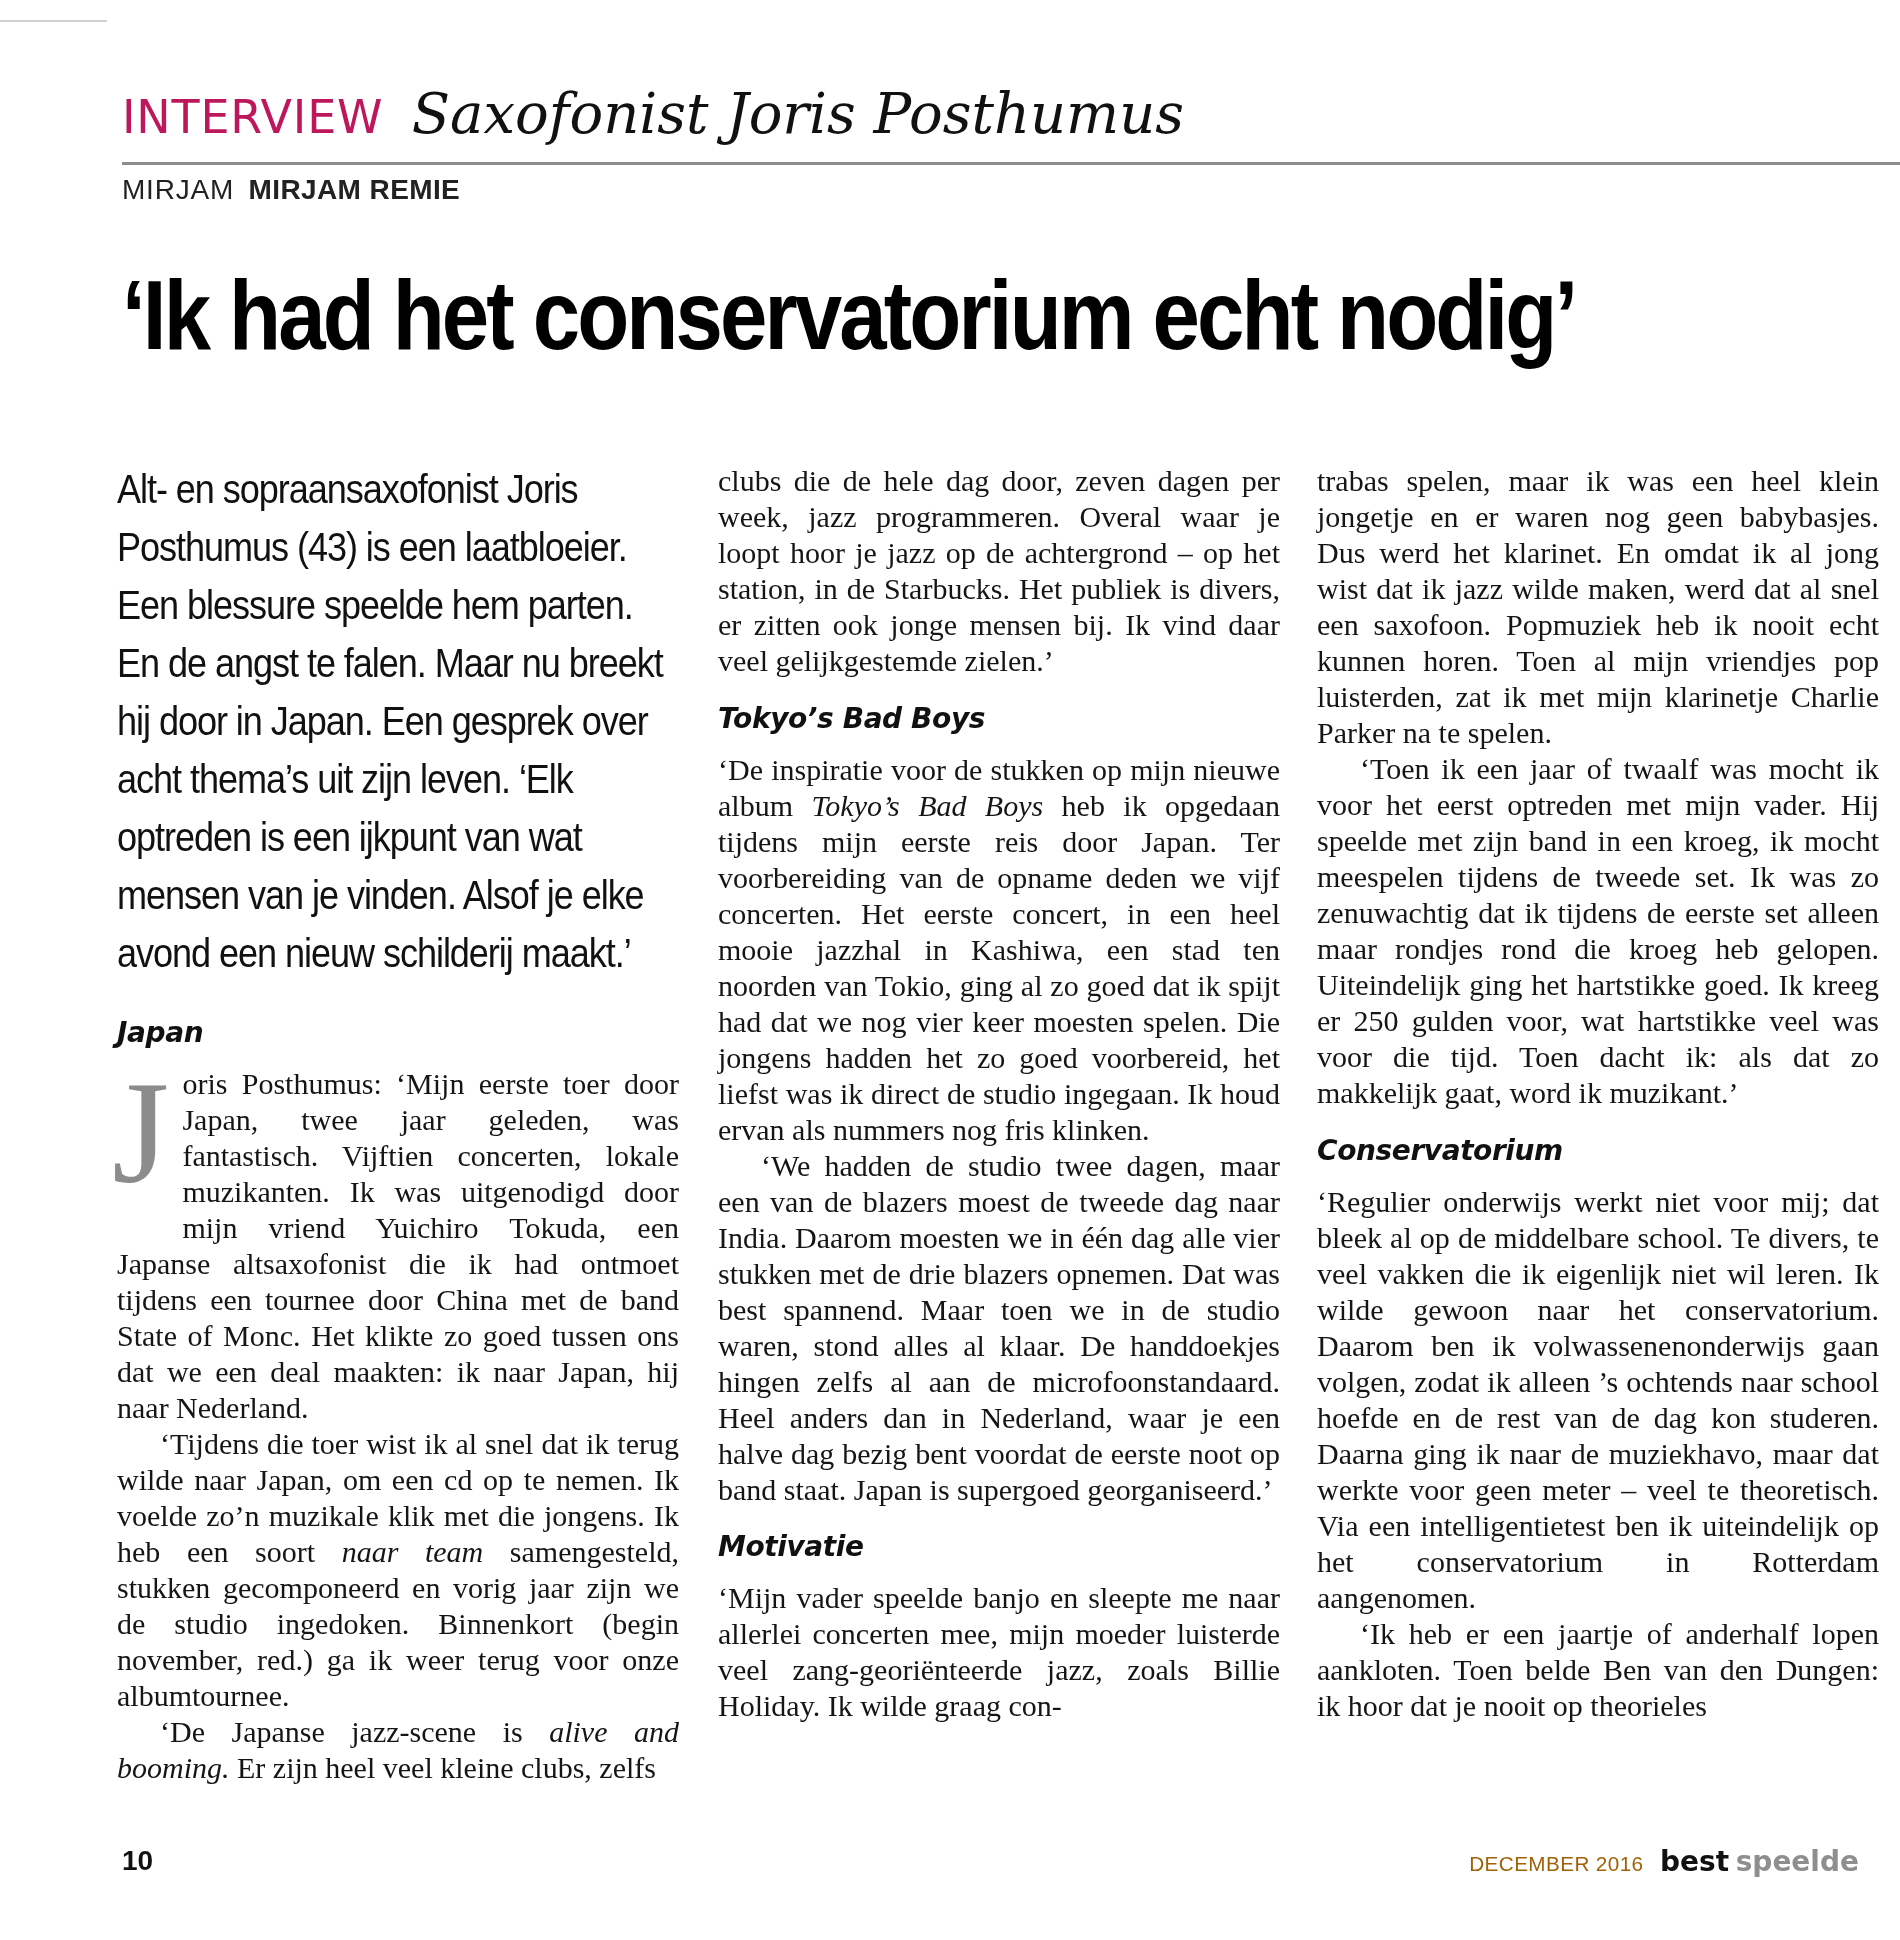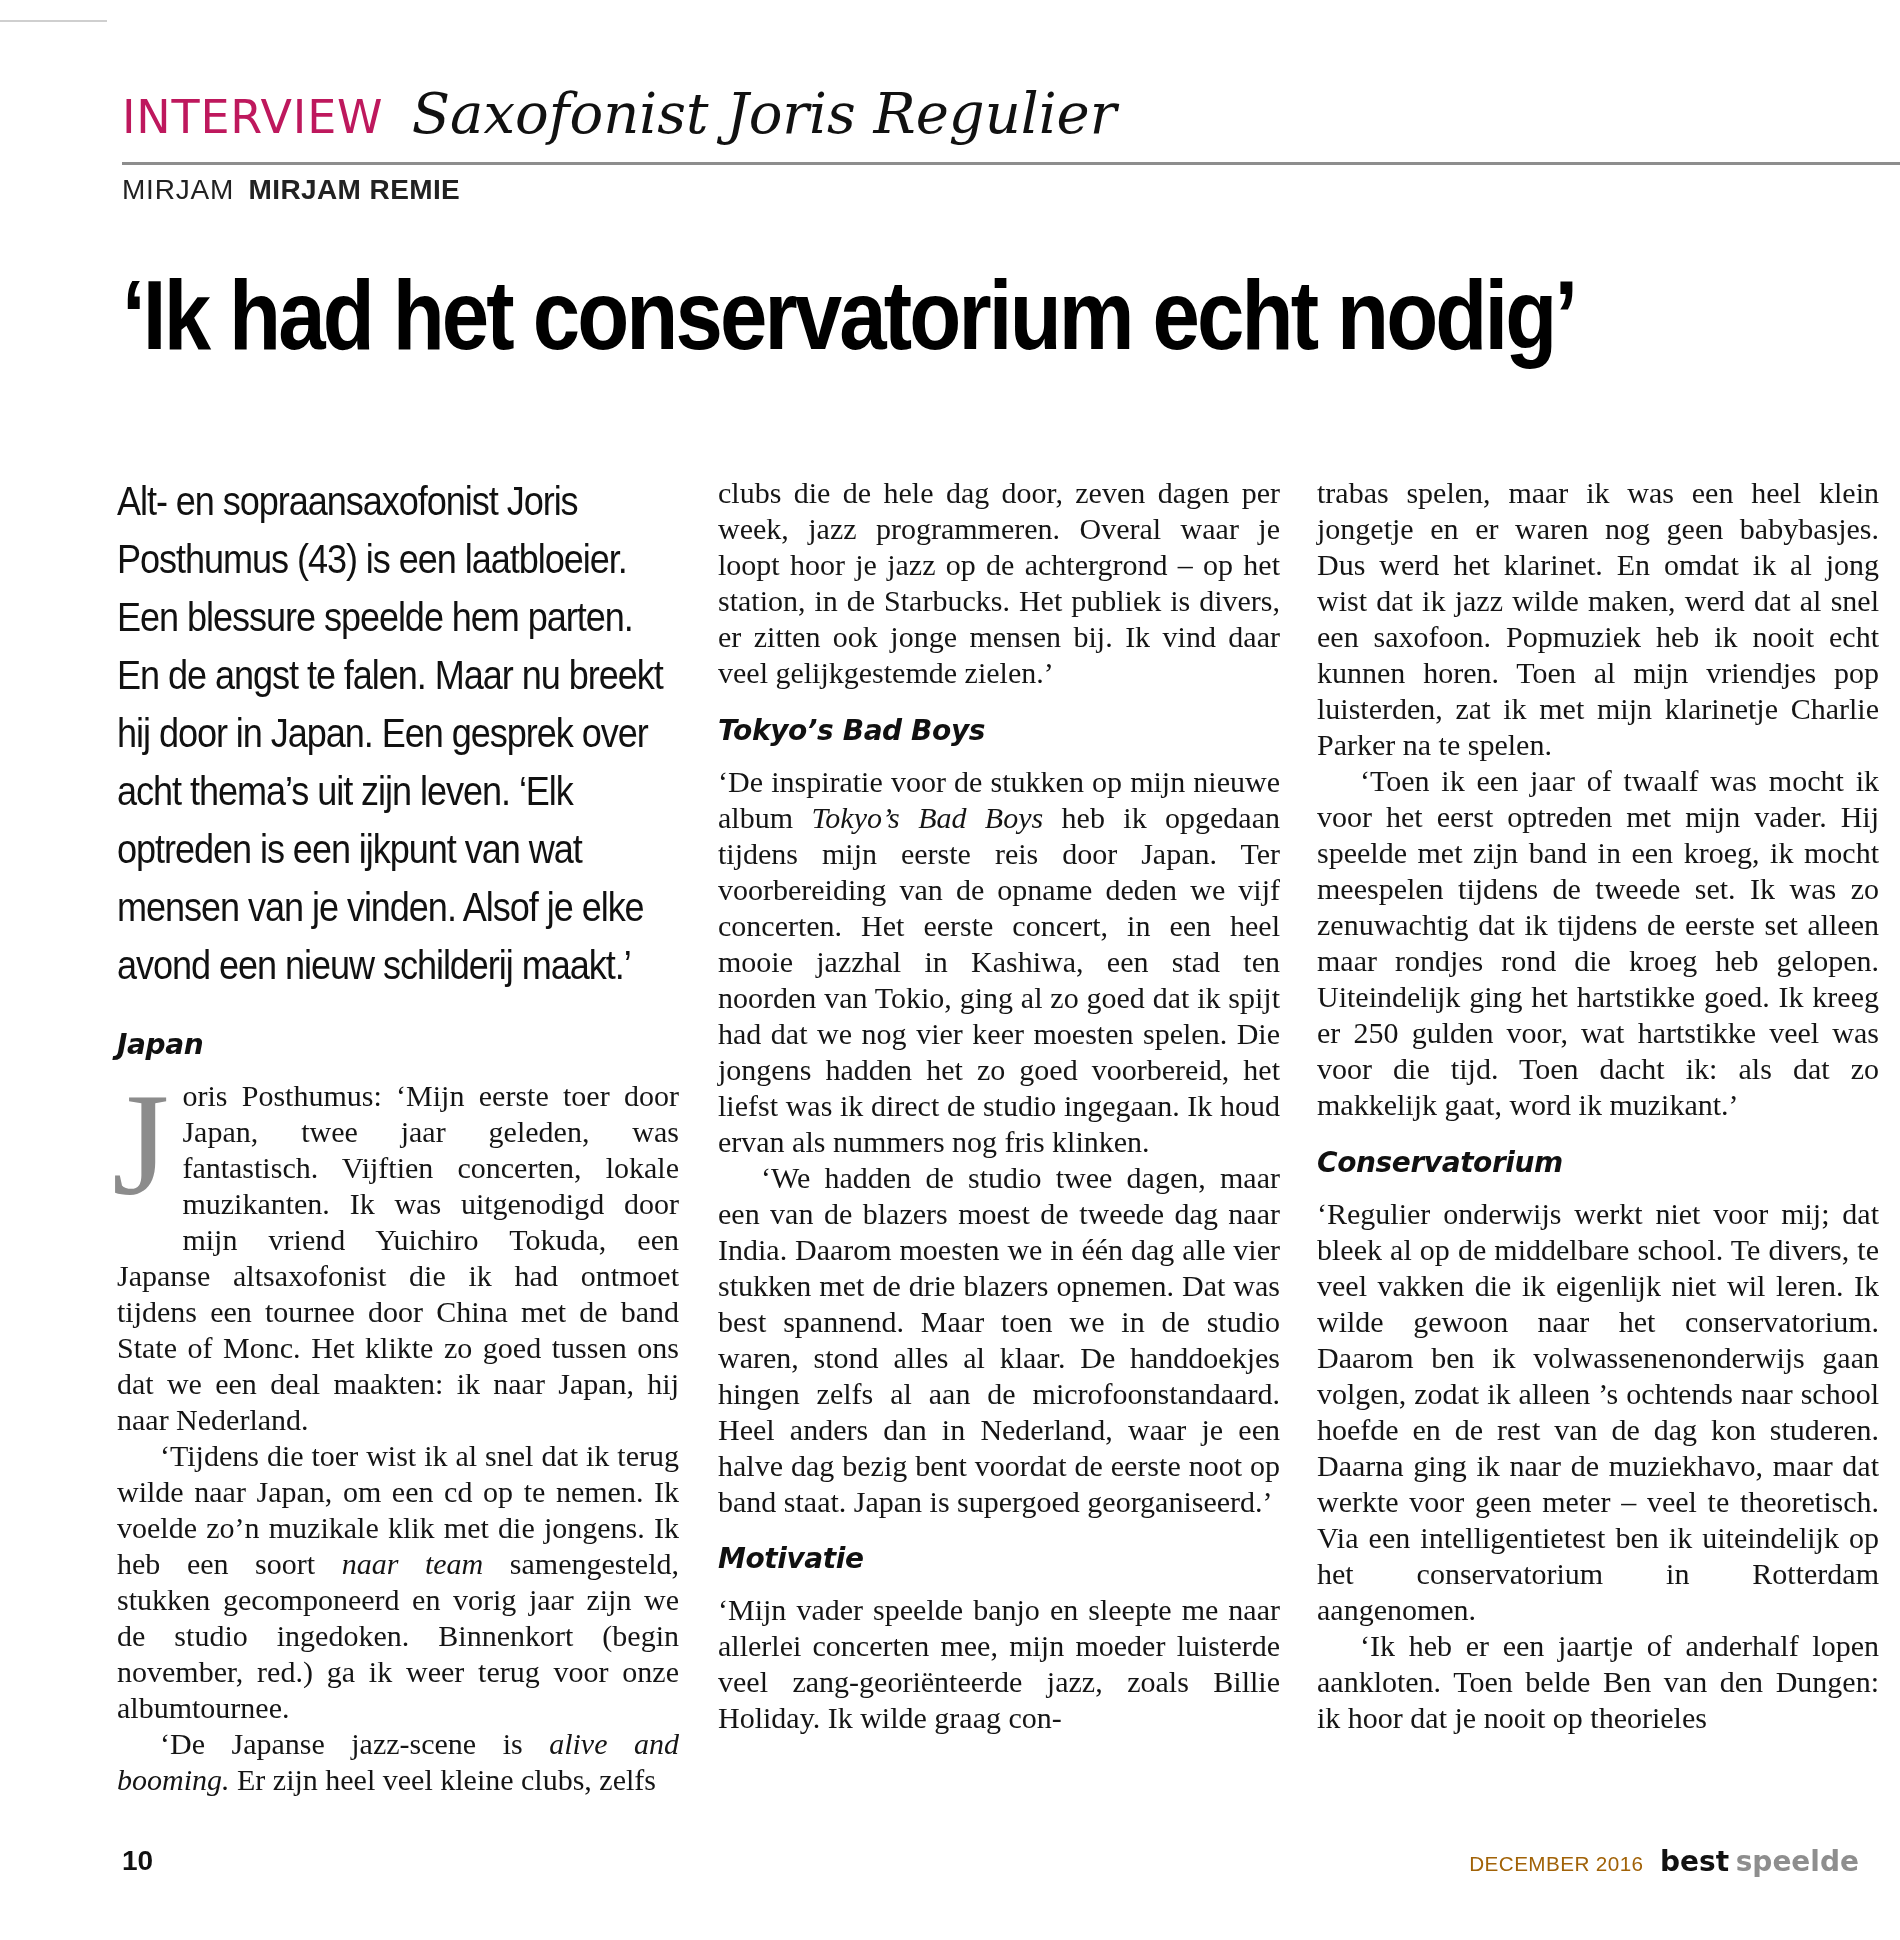--- a/index.html
+++ b/index.html
@@ -6,21 +6,21 @@
   body { width: 1900px; height: 1941px; position: relative; overflow: hidden; color: #111; }
   .corner-mark { position: absolute; left: 0; top: 20px; width: 107px; height: 1.7px; background: #cfcfcf; }
   .header { position: absolute; left: 122px; top: 81px; height: 66px; white-space: nowrap; }
   .kicker { font-family: "DejaVu Sans", sans-serif; font-weight: normal; font-size: 46px; color: #be185d; letter-spacing: 0.8px; vertical-align: baseline; }
   .kicker-title { font-family: "DejaVu Serif", serif; font-style: italic; font-size: 56px; color: #111; margin-left: 25px; vertical-align: baseline; }
   .rule { position: absolute; left: 122px; right: 0; top: 162px; height: 2.5px; background: #8d8d8d; }
   .byline { position: absolute; left: 122px; top: 174px; font-family: "Liberation Sans", sans-serif; font-size: 28px; color: #222; }
   .byline .label { font-weight: normal; letter-spacing: 0.8px; }
   .byline .author { font-weight: bold; margin-left: 6.6px; letter-spacing: 0.4px; }
   .headline { position: absolute; left: 122px; top: 258px; width: 1736px; font-family: "Liberation Sans", sans-serif; font-weight: bold; font-size: 99px; color: #000; letter-spacing: -3.3px; transform: scaleX(0.86); transform-origin: left top; white-space: nowrap; }
-  .col { position: absolute; top: 460px; width: 562px; font-family: "Liberation Serif", serif; font-size: 30px; line-height: 36px; text-align: justify; color: #151515; margin-top: 12px; }
+  .col { position: absolute; top: 460px; width: 562px; font-family: "Liberation Serif", serif; font-size: 30px; line-height: 36px; text-align: justify; color: #151515; }
   .col p { margin: 0; }
   .col p.indent { text-indent: 43px; }
   .col-1 { left: 117px; }
   .col-2 { left: 718px; top: 463px; }
   .col-3 { left: 1317px; top: 463px; }
   .intro { font-family: "Liberation Sans", sans-serif; font-size: 41px; line-height: 58px; text-align: left; letter-spacing: -1.2px; transform: scaleX(0.88); transform-origin: left top; width: 636px; color: #111; margin-bottom: 33px; }
   .subhead { font-family: "DejaVu Sans", sans-serif; font-weight: bold; font-style: italic; font-size: 28px; line-height: 36px; margin: 21.5px 0 15px 0; letter-spacing: -0.4px; color: #111; }
   .dropcap-wrap { position: relative; }
   .dropcap { float: left; font-family: "Liberation Serif", serif; font-size: 147px; line-height: 124px; color: #8c8c8c; margin: 5px 13.2px 0 -5px; height: 141px; }
   em { font-style: italic; }
@@ -30,21 +30,21 @@
   .brand-jazz { font-family: "DejaVu Sans", sans-serif; font-weight: bold; font-size: 28px; color: #111; }
   .brand-bulletin { font-family: "DejaVu Sans", sans-serif; font-weight: bold; font-size: 28px; color: #8e8e8e; margin-left: 6.6px; }
 </style>
 </head>
 <body>
 
 <div class="corner-mark"></div>
 
 <div class="header">
   <span class="kicker">INTERVIEW</span>
-  <span class="kicker-title">Saxofonist Joris Regulier</span>
+  <span class="kicker-title">Saxofonist Joris Posthumus</span>
 </div>
 <div class="rule"></div>
 <div class="byline">
   <span class="label">MIRJAM</span>
   <span class="author">MIRJAM REMIE</span>
 </div>
 
 <div class="headline">‘Ik had het conservatorium echt nodig’</div>
 
 <div class="col col-1">

